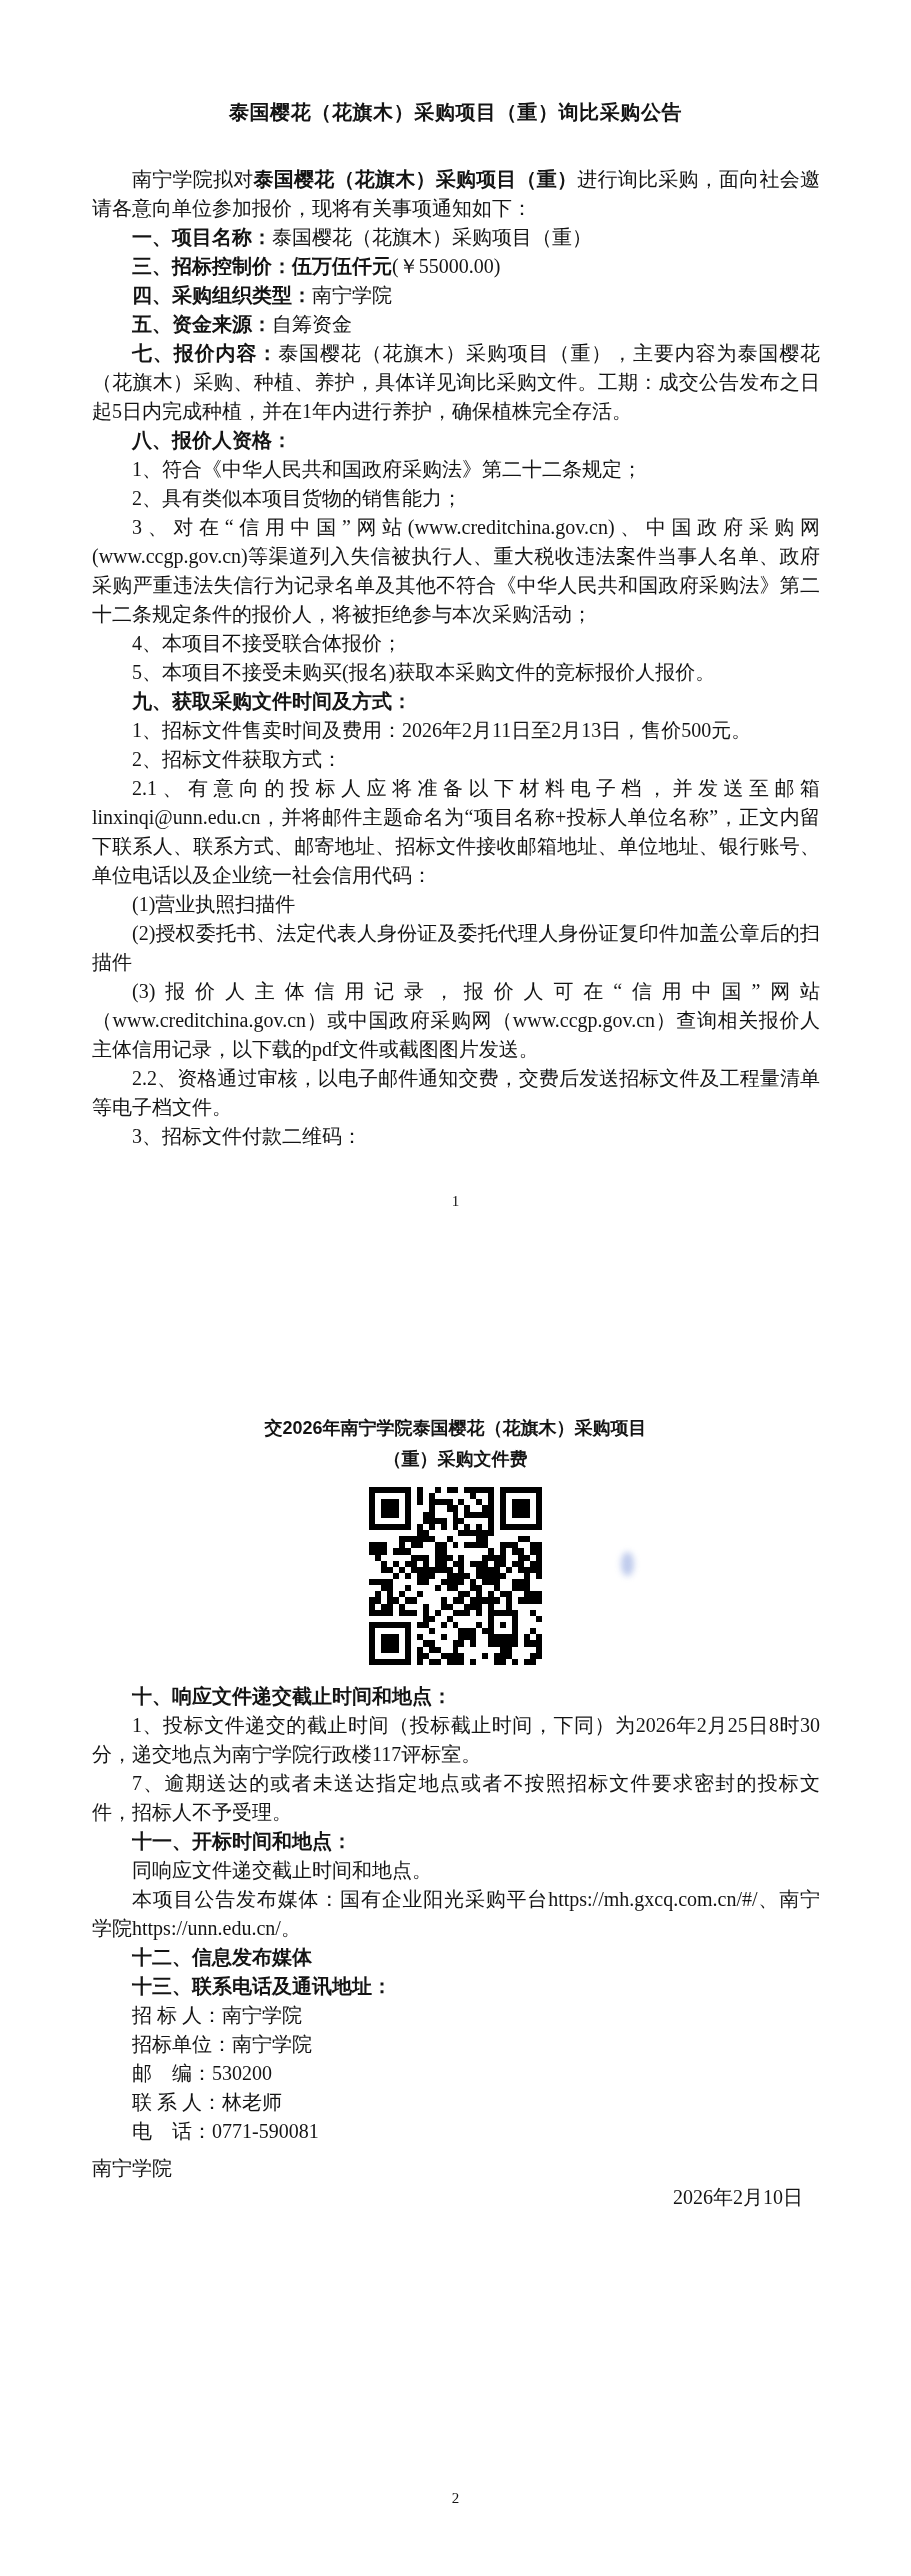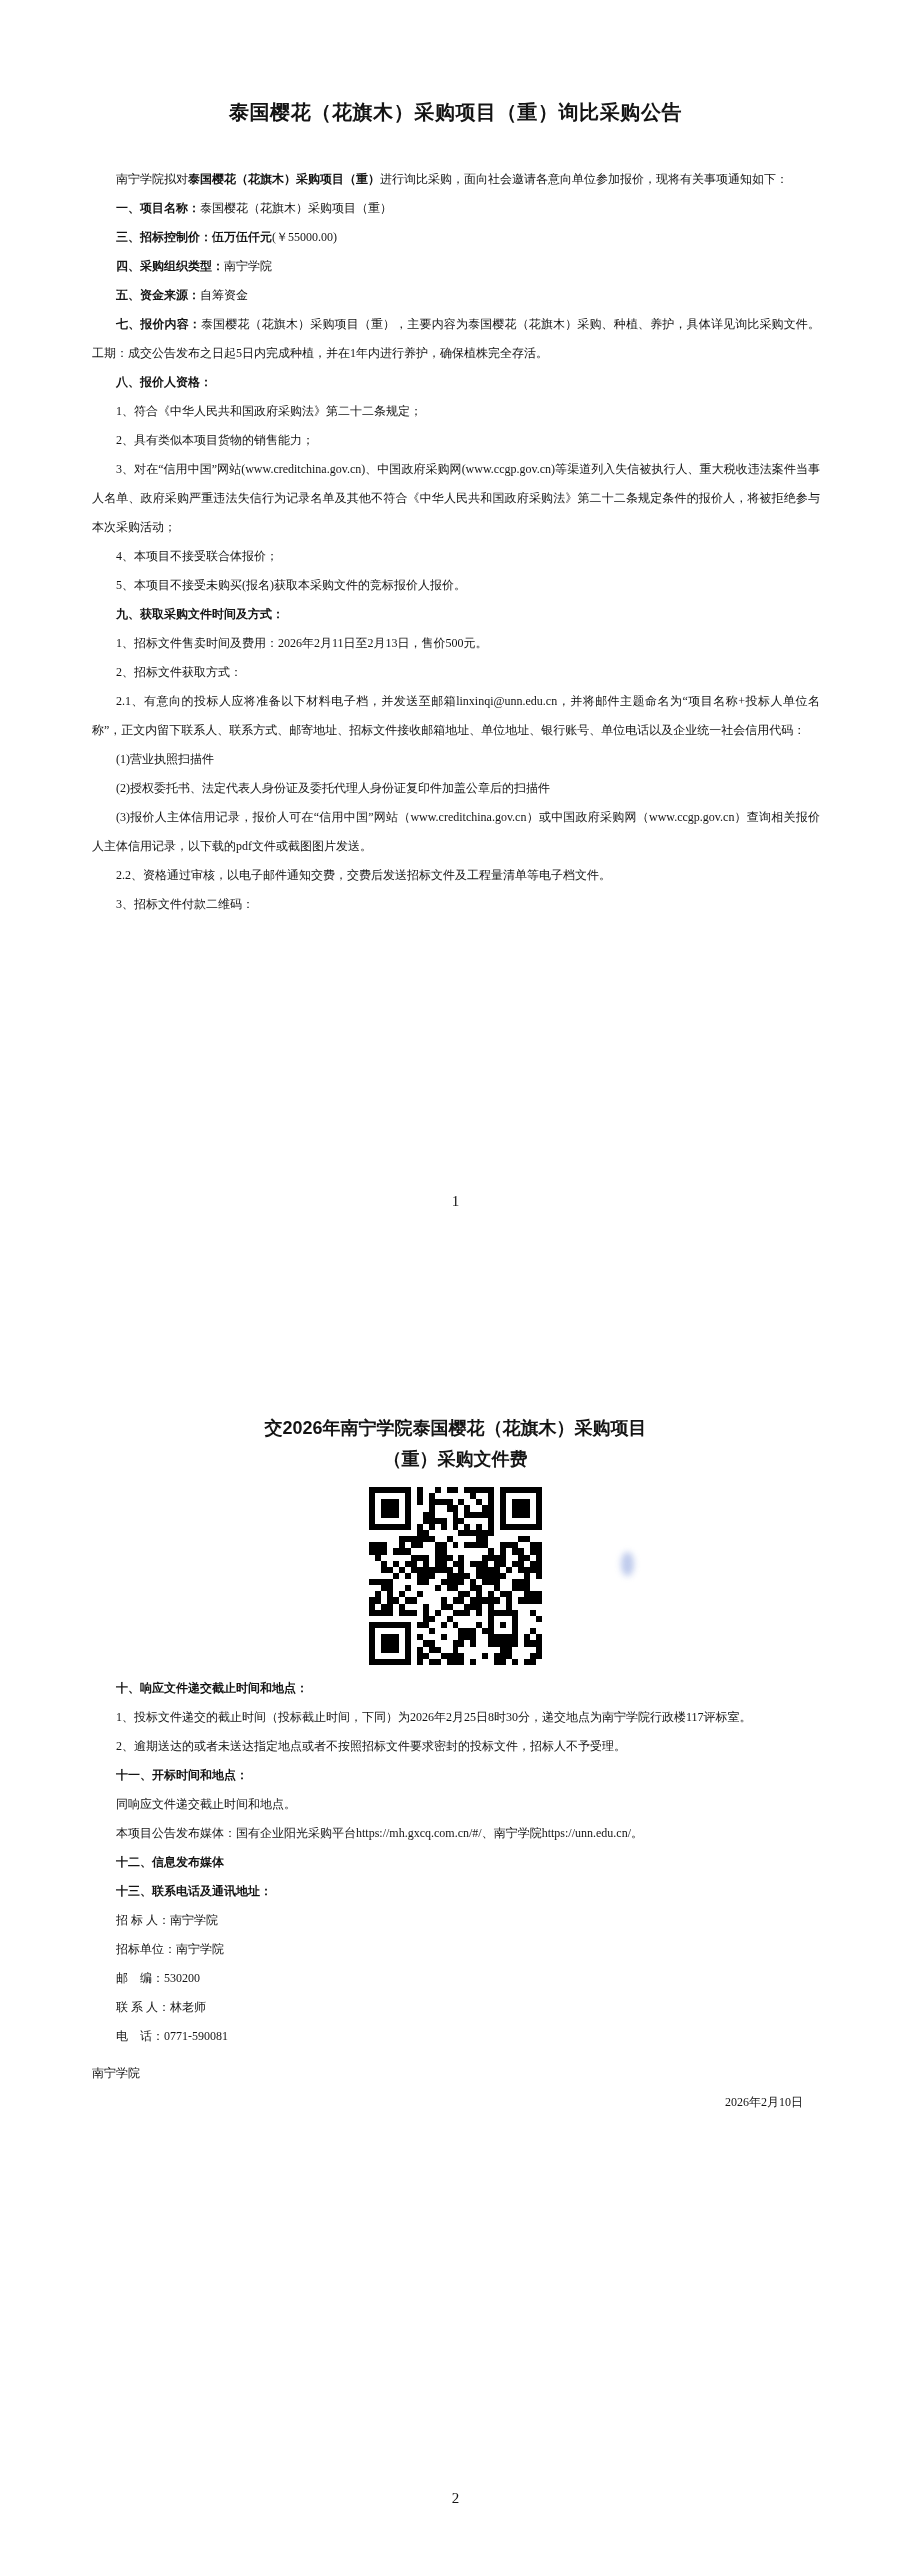--- a/index.html
+++ b/index.html
@@ -3,22 +3,22 @@
 <meta charset="utf-8">
 <style>
   html,body{margin:0;padding:0;background:#ffffff;}
   .doc{width:911px;background:#7f1d1d;}
   .page{position:relative;width:911px;height:1288px;background:#ffffff;overflow:hidden;
         font-family:"Liberation Serif","DejaVu Serif",serif;color:#141414;}
   .title{position:absolute;top:99px;left:0;right:0;margin:0;text-align:center;
          font-size:20px;font-weight:bold;letter-spacing:0.6px;}
   .content{position:absolute;left:92px;width:728px;}
   #p1-content{top:165px;}
-  #p2-content{top:386px;}
-  .content p{margin:0;font-size:12px;line-height:29px;text-align:justify;}
+  #p2-content{top:394px;}
+  .content p{margin:0;font-size:20px;line-height:29px;text-align:justify;}
   .indent{text-indent:2em;}
   .contact{text-indent:2em;white-space:pre-wrap;text-align:left !important;}
   .b{font-weight:bold;}
   .sig-org{text-align:right;text-indent:0;padding-right:49px;margin-top:8px !important;}
   .sig-date{text-align:right !important;text-indent:0;padding-right:17px;}
   .fee-heading{position:absolute;top:112px;left:0;right:0;margin:13px auto;max-width:390px;
          text-align:center;font-family:"Liberation Sans","DejaVu Sans",sans-serif;
          font-weight:bold;font-size:18px;line-height:31px;}
   .qr{position:absolute;left:369px;top:199px;width:173px;height:178px;}
   .blue-mark{position:absolute;left:621px;top:264px;width:12.6px;height:24px;
@@ -499,21 +499,21 @@
         <rect x="21" y="28" width="1" height="1" fill="#000"></rect>
         <rect x="22" y="28" width="1" height="1" fill="#000"></rect>
         <rect x="24" y="28" width="1" height="1" fill="#000"></rect>
         <rect x="26" y="28" width="1" height="1" fill="#000"></rect>
         <rect x="27" y="28" width="1" height="1" fill="#000"></rect>
       </svg>
     <span class="blue-mark"></span>
     <div class="content" id="p2-content">
         <p class="indent"><span class="b">十、响应文件递交截止时间和地点：</span></p>
         <p class="indent"><span>1、投标文件递交的截止时间（投标截止时间，下同）为2026年2月25日8时30分，递交地点为南宁学院行政楼117评标室。</span></p>
-        <p class="indent"><span>2、逾期送达的或者未送达指定地点或者不按照招标文件要求密封的投标文件，招标人不予受理。</span></p>
+        <p class="indent"><span>7、逾期送达的或者未送达指定地点或者不按照招标文件要求密封的投标文件，招标人不予受理。</span></p>
         <p class="indent"><span class="b">十一、开标时间和地点：</span></p>
         <p class="indent"><span>同响应文件递交截止时间和地点。</span></p>
         <p class="indent"><span>本项目公告发布媒体：国有企业阳光采购平台https://mh.gxcq.com.cn/#/、南宁学院https://unn.edu.cn/。</span></p>
         <p class="indent"><span class="b">十二、信息发布媒体</span></p>
         <p class="indent"><span class="b">十三、联系电话及通讯地址：</span></p>
         <p class="contact"><span>招 标 人：南宁学院</span></p>
         <p class="contact"><span>招标单位：南宁学院</span></p>
         <p class="contact"><span>邮    编：530200</span></p>
         <p class="contact"><span>联 系 人：林老师</span></p>
         <p class="contact"><span>电    话：0771-590081</span></p>

